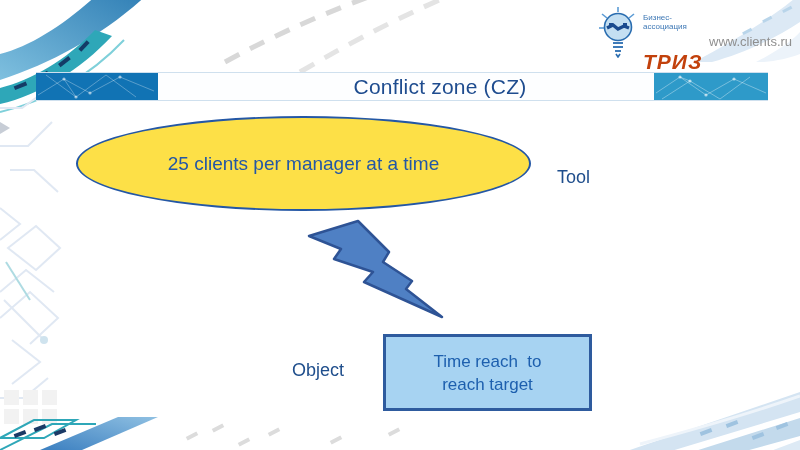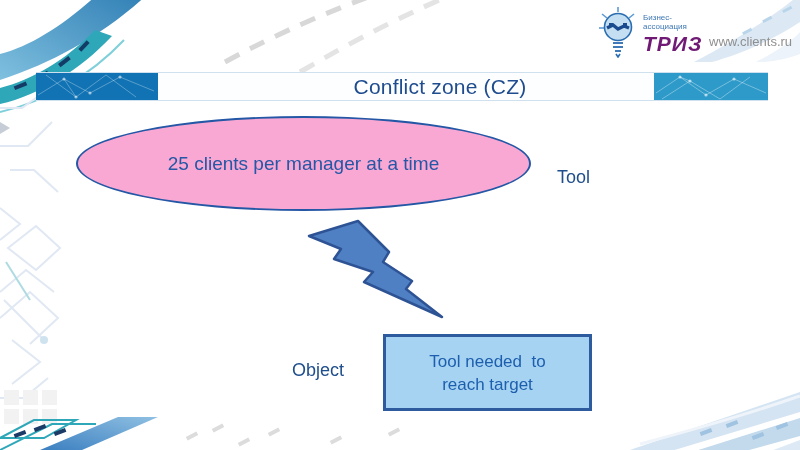--- a/index.html
+++ b/index.html
@@ -19,26 +19,26 @@
   .bar-block.right{right:0;width:114px;background:#2e9ac9;}
   .slide-title{
     position:absolute;left:122px;width:564px;top:0;height:27px;
     display:flex;align-items:center;justify-content:center;
     font-size:21px;color:#1e4c8f;letter-spacing:.2px;
   }
   
   .logo{position:absolute;left:598px;top:6px;z-index:2;display:flex;align-items:flex-start;}
   .logo-text{margin-left:3px;margin-top:7px;}
   .logo-org{font-size:8px;line-height:9px;color:#3e78b5;}
-  .logo-brand{font-size:21px;font-weight:bold;font-style:italic;color:#701a75;letter-spacing:1px;margin-top:1px;}
+  .logo-brand{font-size:21px;font-weight:bold;font-style:italic;color:#c2410c;letter-spacing:1px;margin-top:19px;}
   .website{position:absolute;left:709px;top:34px;z-index:2;font-size:13px;color:#8f8f8f;}
   
   .tool-ellipse{
     position:absolute;left:76px;top:116px;width:455px;height:95px;z-index:2;
-    border:2.5px solid #2457a5;border-radius:50%;background:#f9a8d4;
+    border:2.5px solid #2457a5;border-radius:50%;background:#fde047;
     display:flex;align-items:center;justify-content:center;
     font-size:19px;color:#2457a5;
   }
   .side-label{position:absolute;z-index:2;font-size:18px;color:#1f4e8c;}
   .label-tool{left:557px;top:167px;}
   .label-object{left:292px;top:360px;}
   .object-box{
     position:absolute;left:383px;top:334px;width:209px;height:77px;z-index:2;
     background:#a7d3f2;border:3px solid #2e5b9e;
     display:flex;flex-direction:column;align-items:center;justify-content:center;
@@ -212,20 +212,20 @@
   <div class="tool-ellipse">
     <span>25 clients per manager at a time</span>
   </div>
   <span class="side-label label-tool">Tool</span>
 
   <svg class="bolt" width="800" height="450" viewBox="0 0 800 450">
     <polygon points="358,221 309,236 341,249 334,259 373,272 364,282 442,317 406,289 412,281 383,262 389,252" fill="#4f80c4" stroke="#2e5395" stroke-width="2.5" stroke-linejoin="round"></polygon>
   </svg>
 
   <div class="object-box">
-    <span class="obj-line">Tool needed  to</span>
+    <span class="obj-line">Time reach  to</span>
     <span class="obj-line">reach target</span>
   </div>
   <span class="side-label label-object">Object</span>
 
   <div class="page-number">19</div>
 
 </div>
 
 </body></html>

